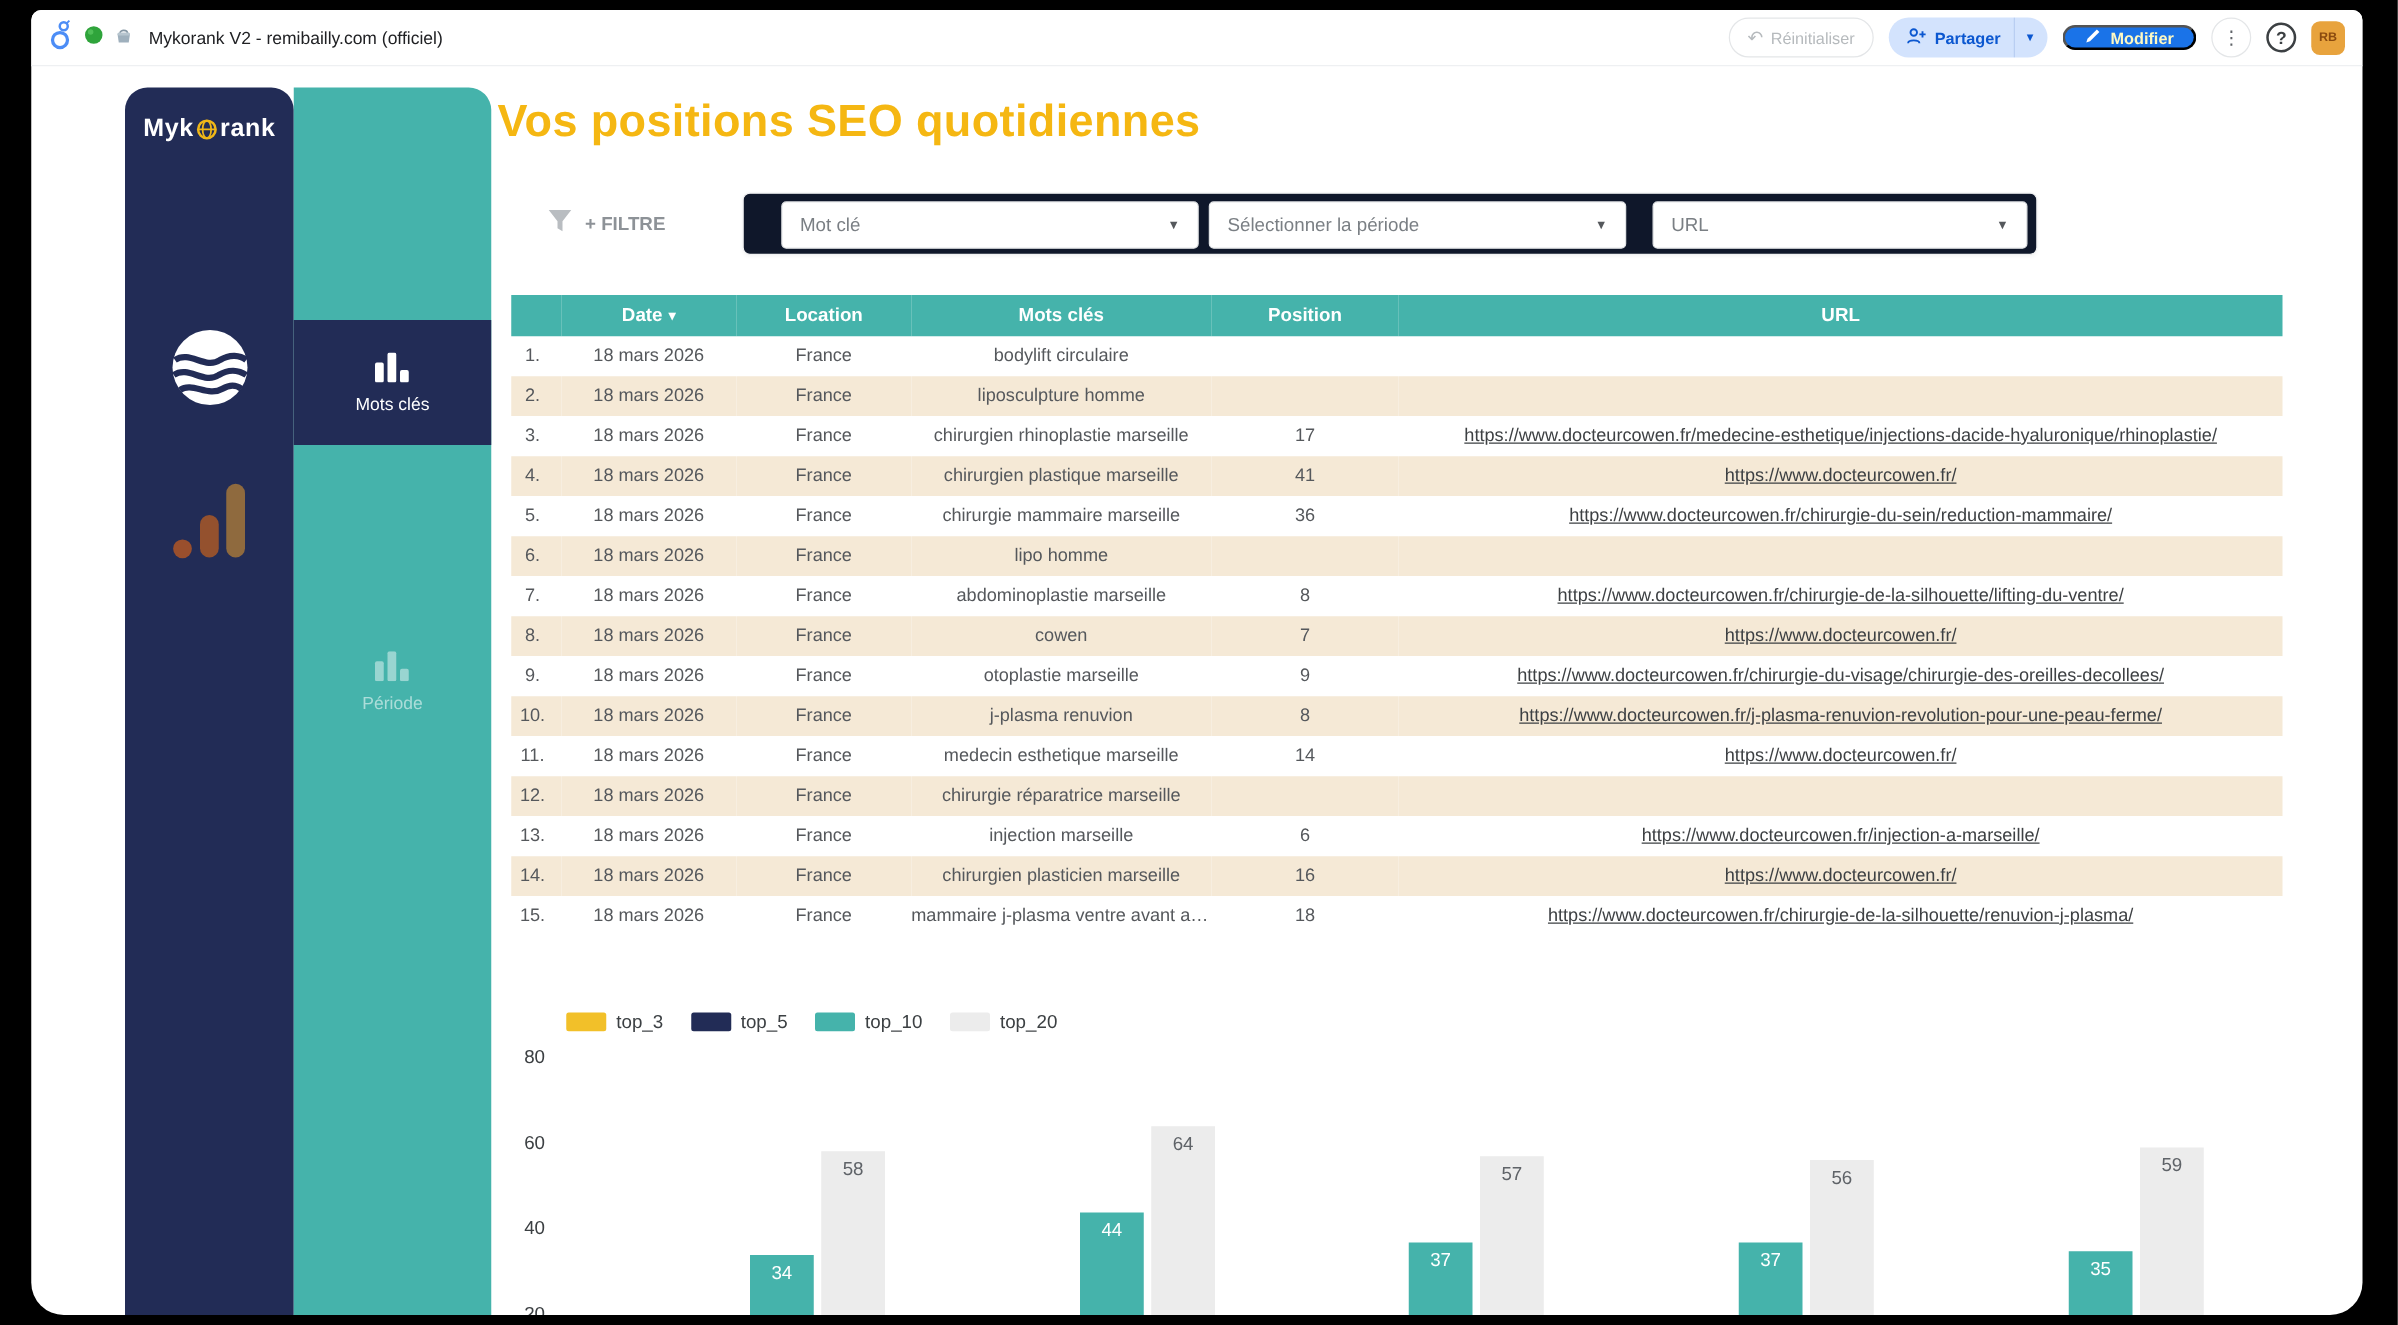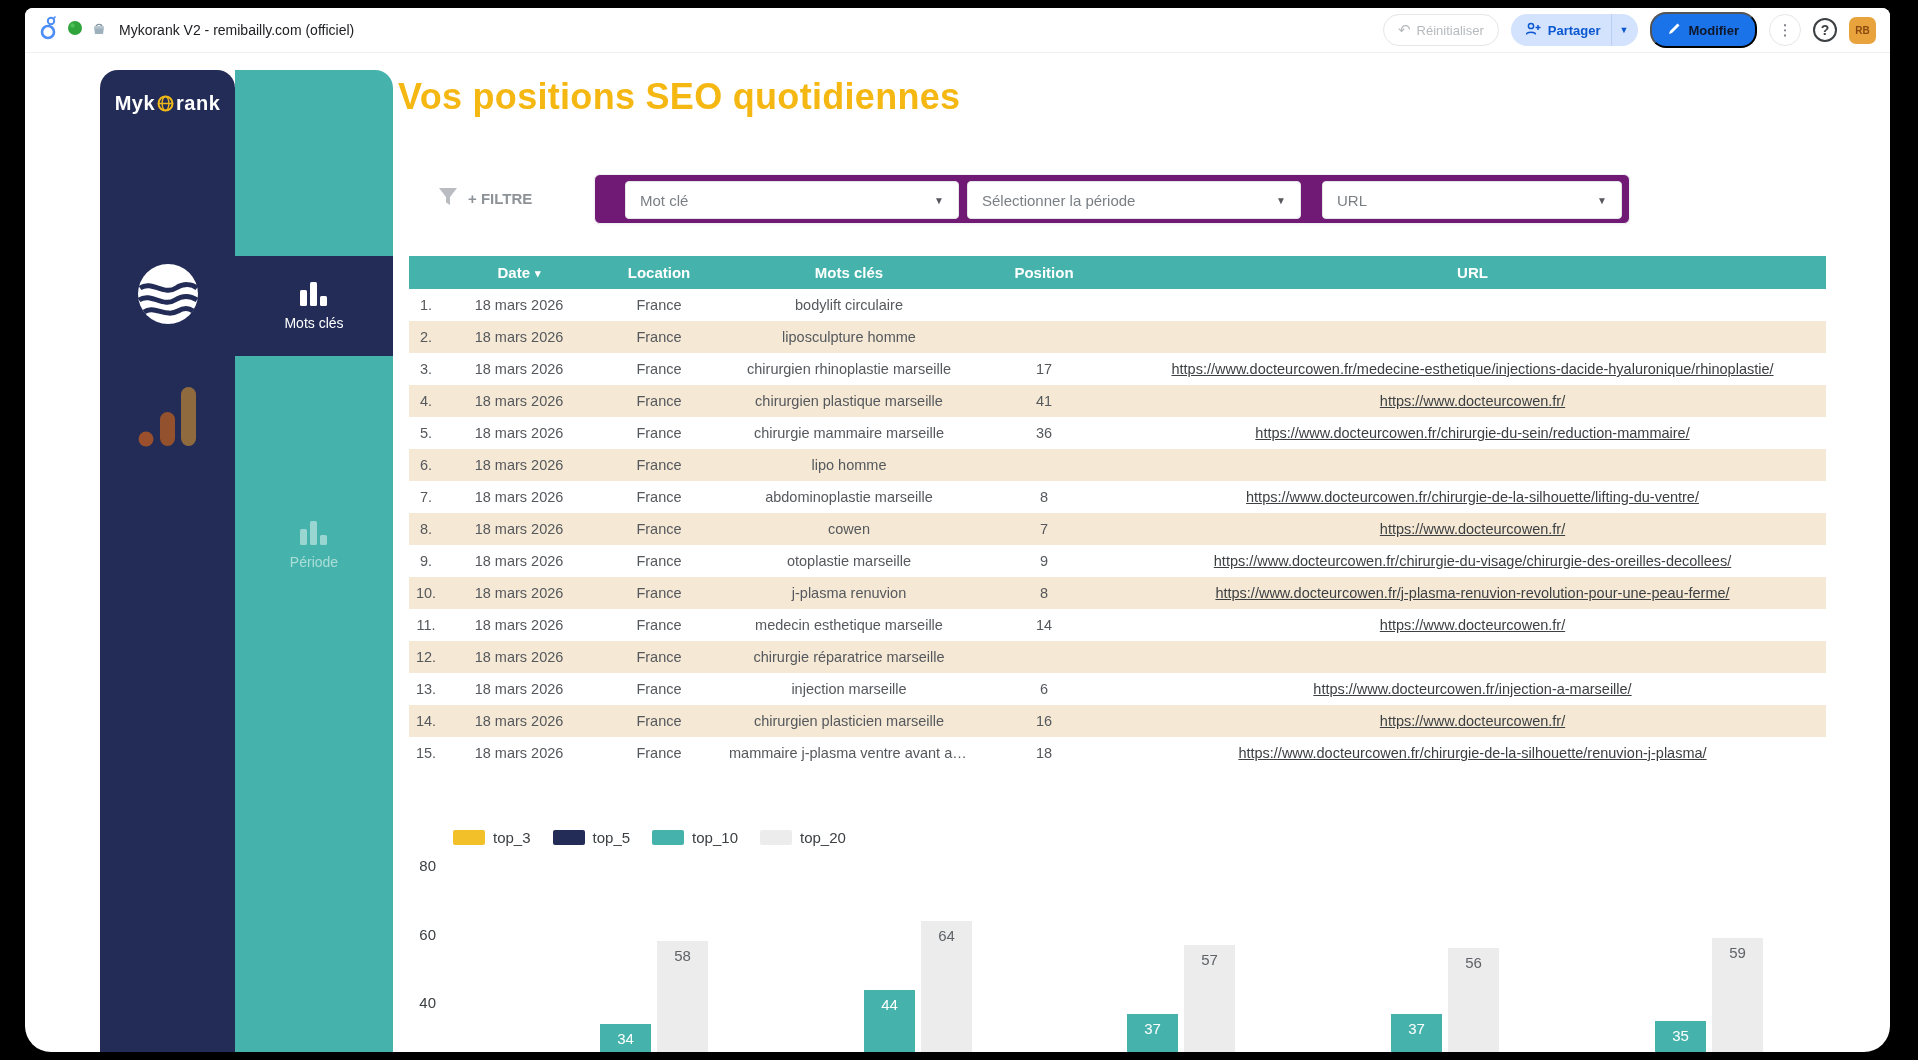--- a/index.html
+++ b/index.html
@@ -15,22 +15,22 @@
   .doc-title { font-size:14px; color:#202124; margin-left:4px; }
   .topbar-right { margin-left:auto; display:flex; align-items:center; gap:12px; }
   .btn-reset { display:flex; align-items:center; gap:6px; height:32px; padding:0 14px;
                border:1px solid #e4e6e8; border-radius:16px; color:#b6babd; font-size:13px; background:#fff; }
   .btn-reset .undo { font-size:15px; }
   .btn-share { display:flex; align-items:center; height:32px; background:#d3e3fd; border-radius:16px;
                color:#0b57d0; font-size:13px; font-weight:bold; overflow:hidden; }
   .btn-share .share-main { display:flex; align-items:center; gap:7px; padding:0 10px 0 14px; }
   .btn-share .share-caret { padding:0 10px 0 8px; border-left:1px solid #b9cef2; font-size:9px; color:#0b57d0;
                             height:100%; display:flex; align-items:center; }
-  .btn-edit { display:flex; align-items:center; gap:7px; height:36px; padding:0 16px;
-              background:#1a73e8; border-radius:16px; color:#0f172a; font-size:13px; font-weight:bold; }
+  .btn-edit { display:flex; align-items:center; gap:7px; height:20px; padding:0 16px;
+              background:#1a73e8; border-radius:16px; color:#fef9c3; font-size:13px; font-weight:bold; }
   .kebab { width:32px; height:32px; border:1px solid #e4e6e8; border-radius:50%; display:flex;
            align-items:center; justify-content:center; color:#5f6368; font-size:15px; letter-spacing:0; }
   .help { width:24px; height:24px; border:2px solid #3c4043; border-radius:50%; display:flex;
           align-items:center; justify-content:center; color:#3c4043; font-size:14px; font-weight:bold; }
   .avatar { width:27px; height:27px; background:#e8a33d; border-radius:7px; display:flex;
             align-items:center; justify-content:center; color:#8a4a0f; font-weight:bold; font-size:10px; }
 
   
   .sidebar1 { position:absolute; left:75px; top:62px; width:135px; height:982px;
               background:#222c56; border-radius:18px 18px 0 0; }
@@ -50,22 +50,22 @@
   .tab-ic rect { fill:rgba(255,255,255,.45); }
   .tab.active .tab-ic rect { fill:#ffffff; }
   .tab-mots { top:186px; }
   .tab-evolution { top:300px; }
   .tab-periode { top:425px; }
 
   
   .main { position:absolute; left:371px; top:62px; width:1464px; height:982px; }
   .page-title { margin:6px 0 0 2px; font-size:36px; font-weight:bold; color:#f5b712; letter-spacing:.3px; }
 
-  .filter-card { position:relative; margin-top:56px; margin-left:198px; width:1036px; height:50px;
-                 border:1px solid #f0f1f2; border-radius:6px; box-shadow:0 1px 3px rgba(0,0,0,.04); background:#701a75; }
+  .filter-card { position:relative; margin-top:36px; margin-left:198px; width:1036px; height:50px;
+                 border:1px solid #f0f1f2; border-radius:6px; box-shadow:0 1px 3px rgba(0,0,0,.04); background:#0f172a; }
   .filter-launcher { position:absolute; left:-158px; top:11px; display:flex; align-items:center; gap:9px;
                      color:#8d9297; font-weight:bold; font-size:15px; cursor:pointer; }
   .dropdown { position:absolute; top:6px; height:38px; border:1px solid #e3e5e7; border-radius:4px;
               background:#fff; display:flex; align-items:center; padding:0 14px; font-size:15px; color:#7a7f84;
               cursor:pointer; }
   .dropdown .caret { margin-left:auto; font-size:10px; color:#55585c; }
   .dd-keyword { left:30px;  width:334px; }
   .dd-period  { left:372px; width:334px; }
   .dd-url     { left:727px; width:300px; }
 

